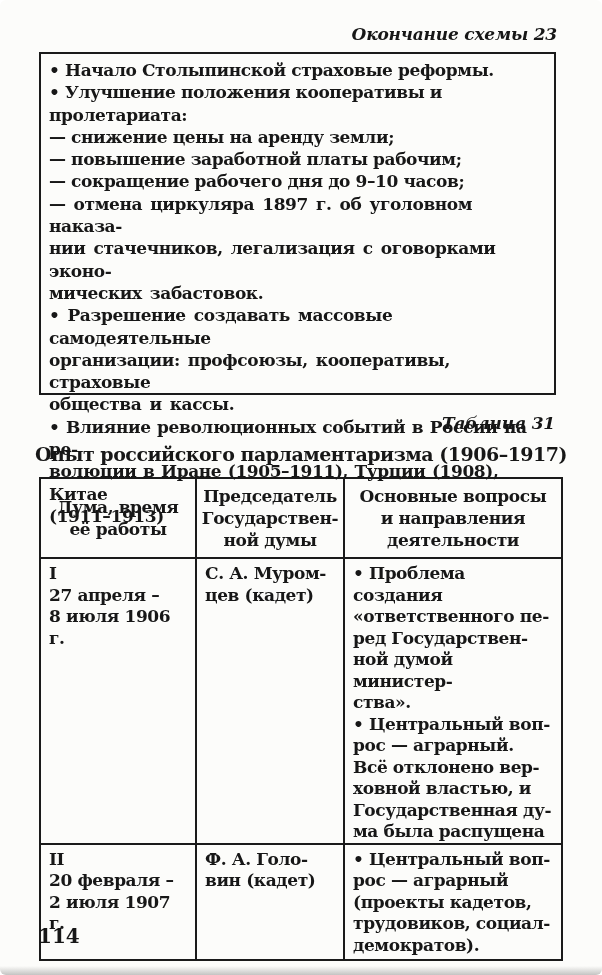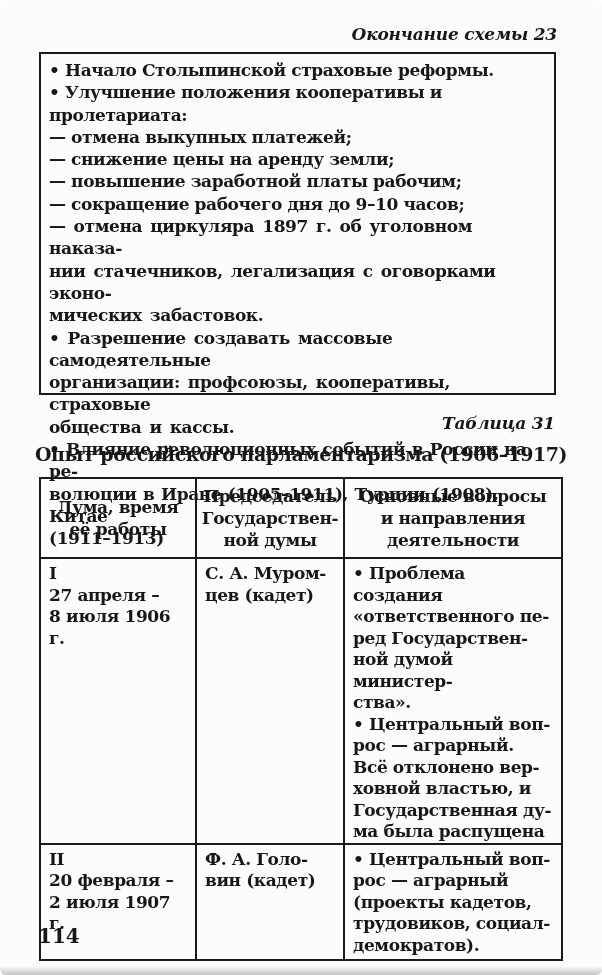--- a/index.html
+++ b/index.html
@@ -111,21 +111,20 @@
 </head>
 <body>
 
 <div class="page">
 
   <div class="scheme-caption">Окончание схемы 23</div>
 
   <div class="scheme-box">
     <div class="box-item">• Начало Столыпинской страховые реформы.</div>
     <div class="box-item">• Улучшение положения кооперативы и пролетариата:</div>
-    <div class="box-item">— отмена выкупных платежей;</div>
     <div class="box-item">— снижение цены на аренду земли;</div>
     <div class="box-item">— повышение заработной платы рабочим;</div>
     <div class="box-item">— сокращение рабочего дня до 9–10 часов;</div>
     <div class="box-item stretch">— отмена циркуляра 1897 г. об уголовном наказа-
 нии стачечников, легализация с оговорками эконо-
 мических забастовок.</div>
     <div class="box-item stretch">• Разрешение создавать массовые самодеятельные
 организации: профсоюзы, кооперативы, страховые
 общества и кассы.</div>
     <div class="box-item stretch2">• Влияние революционных событий в России на ре-

